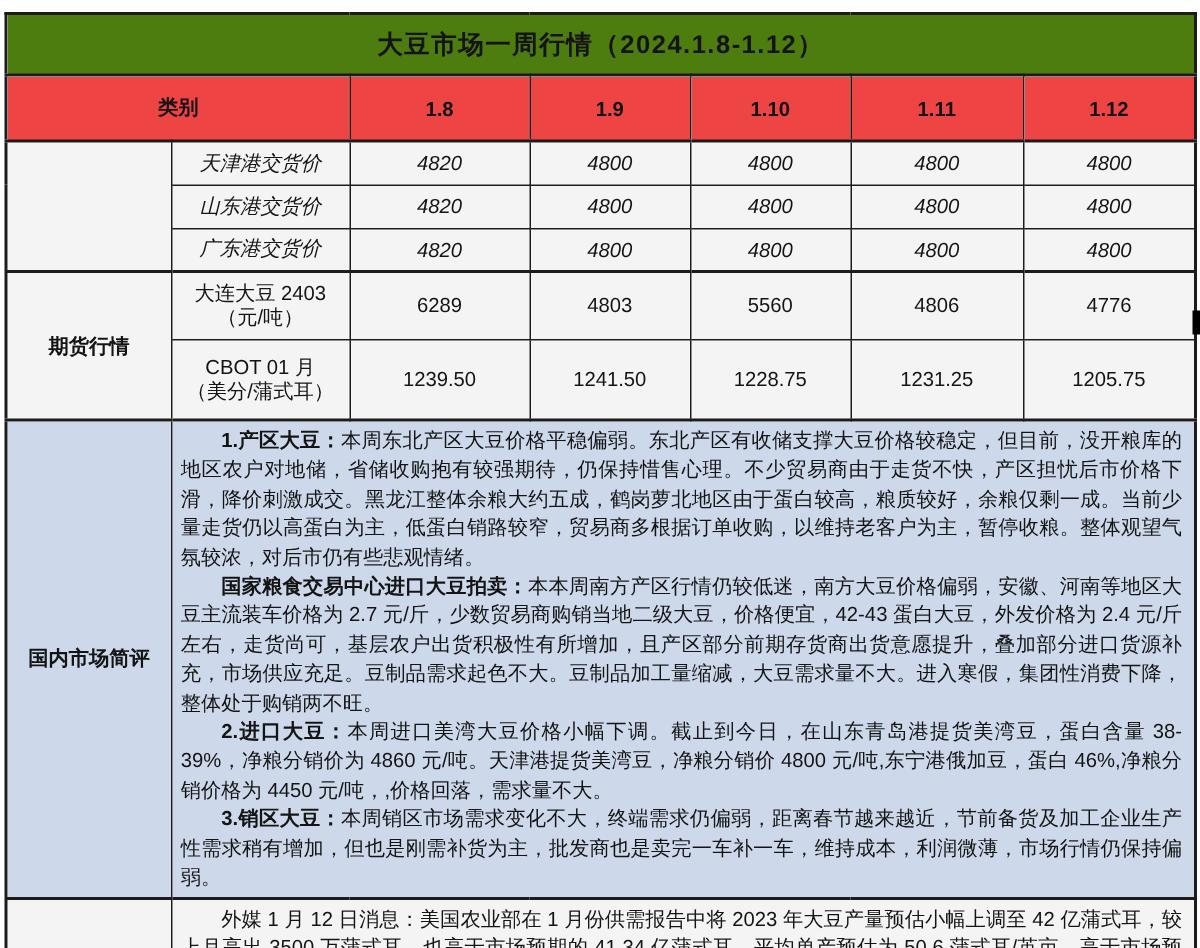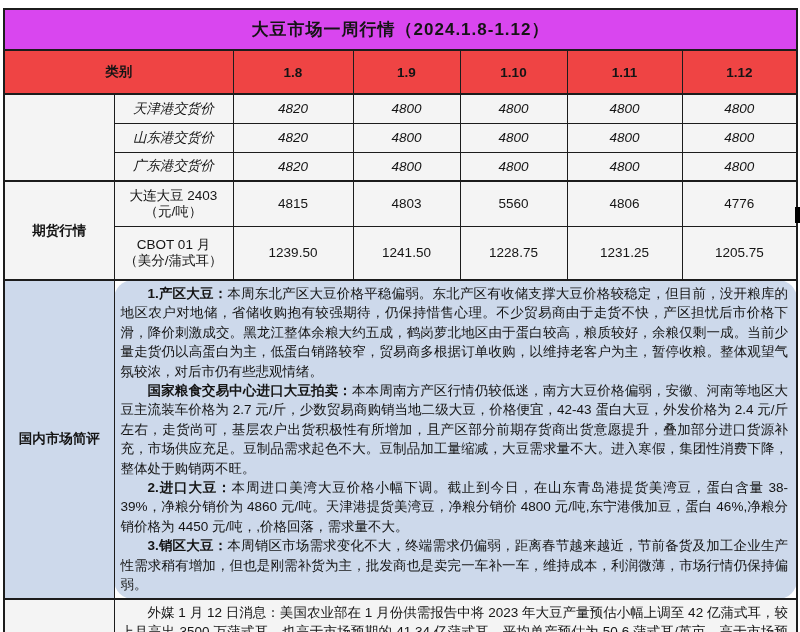--- a/index.html
+++ b/index.html
@@ -16,21 +16,21 @@
     border:1px solid #1c1c1c;
     background:#f4f4f4;
     color:#141414;
     font-size:13.5px;
     text-align:center;
     vertical-align:middle;
     padding:1px 2px;
     overflow:hidden;
   }
   tr.title-row td{
-    background:#d946ef;
+    background:#4d7c0f;
     font-weight:bold;
     font-size:17px;
     height:37px;
     border-bottom:2px solid #1c1c1c;
     letter-spacing:1px;
     margin-left:11px;
   }
   tr.header-row td{
     background:#ef4444;
     font-weight:bold;
@@ -42,21 +42,21 @@
   .h39{height:54px;}
   .sep-top td{border-top:2px solid #1c1c1c;}
   td.section-label{font-weight:bold;}
   td.blue{background:#cdd9eb;}
   td.text-cell{
     text-align:justify;
     vertical-align:middle;
     padding:3px 8px 3px 6px;
     line-height:19.4px;
   }
-  td.commentary-cell{height:288px;border-radius:19px;}
+  td.commentary-cell{height:288px;}
   td.news-cell{height:74px;}
   .para{margin:0;text-indent:2em;}
   .lead{font-weight:bold;}
   .two-line{line-height:16px;margin-left:36px;}
   .edge-mark{
     position:absolute;right:0;top:207px;width:5px;height:16px;background:#000;
   }
 </style>
 </head>
 <body>
@@ -112,21 +112,21 @@
     <td>4800</td>
     <td>4800</td>
   </tr>
 
   <tr class="h45 sep-top">
     <td rowspan="2" class="section-label">期货行情</td>
     <td class="two-line">
       <div>大连大豆 2403</div>
       <div>（元/吨）</div>
     </td>
-    <td>4815</td>
+    <td>6289</td>
     <td>4803</td>
     <td>5560</td>
     <td>4806</td>
     <td>4776</td>
   </tr>
   <tr class="h39">
     <td class="two-line">
       <div>CBOT 01 月</div>
       <div>（美分/蒲式耳）</div>
     </td>

